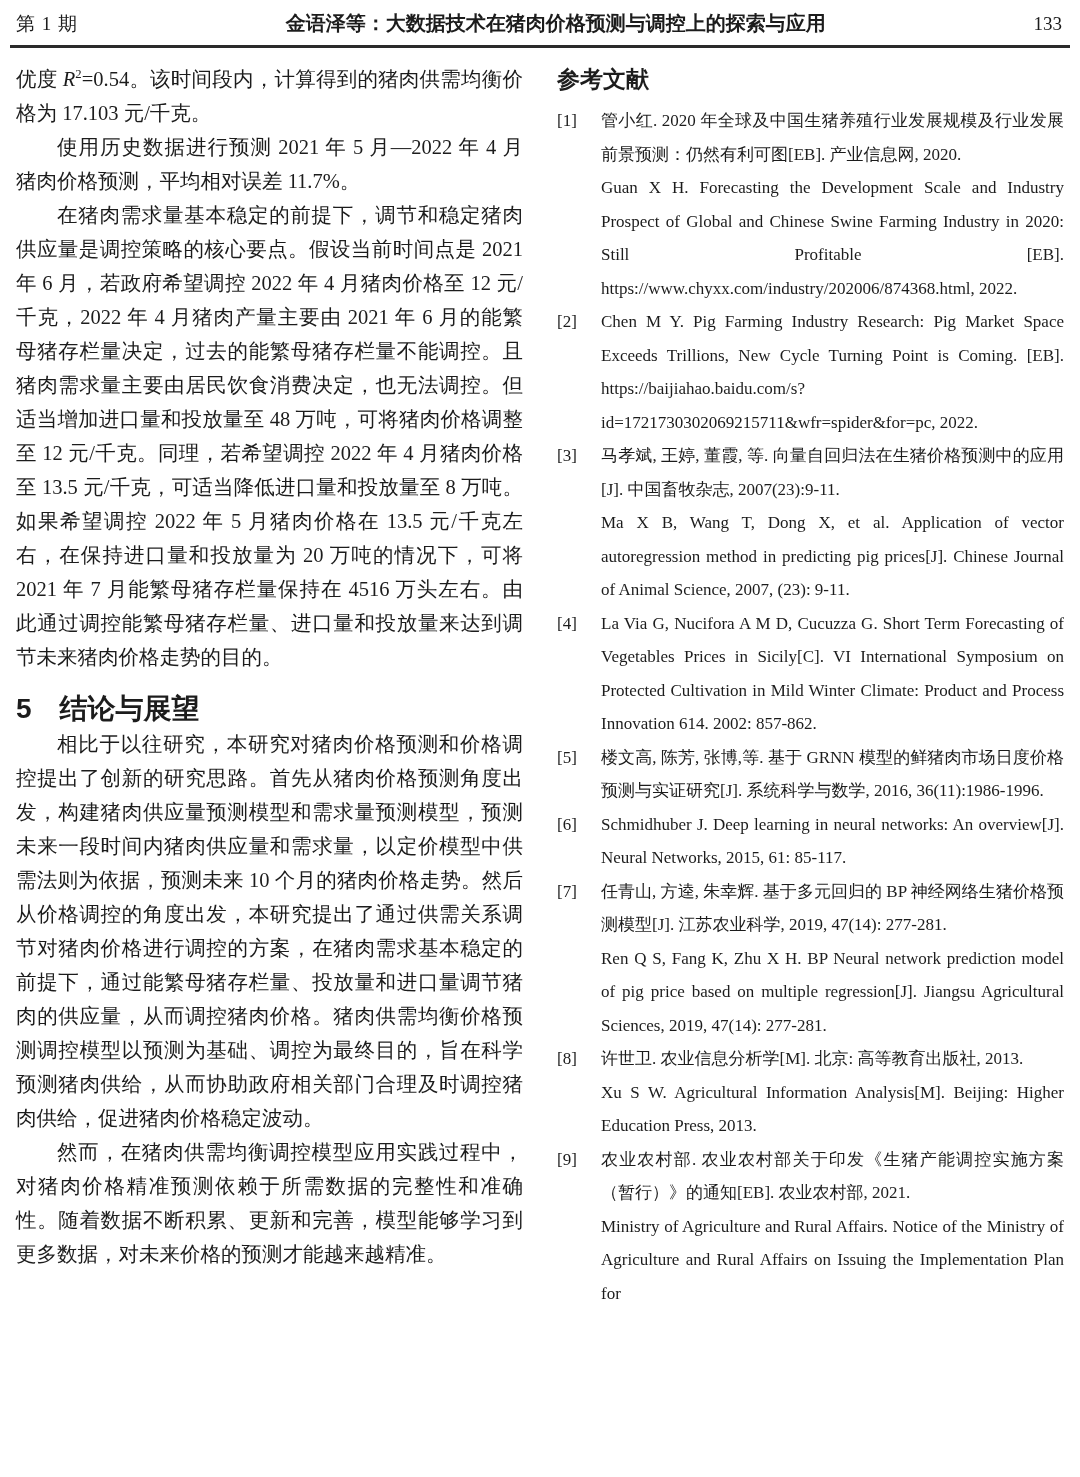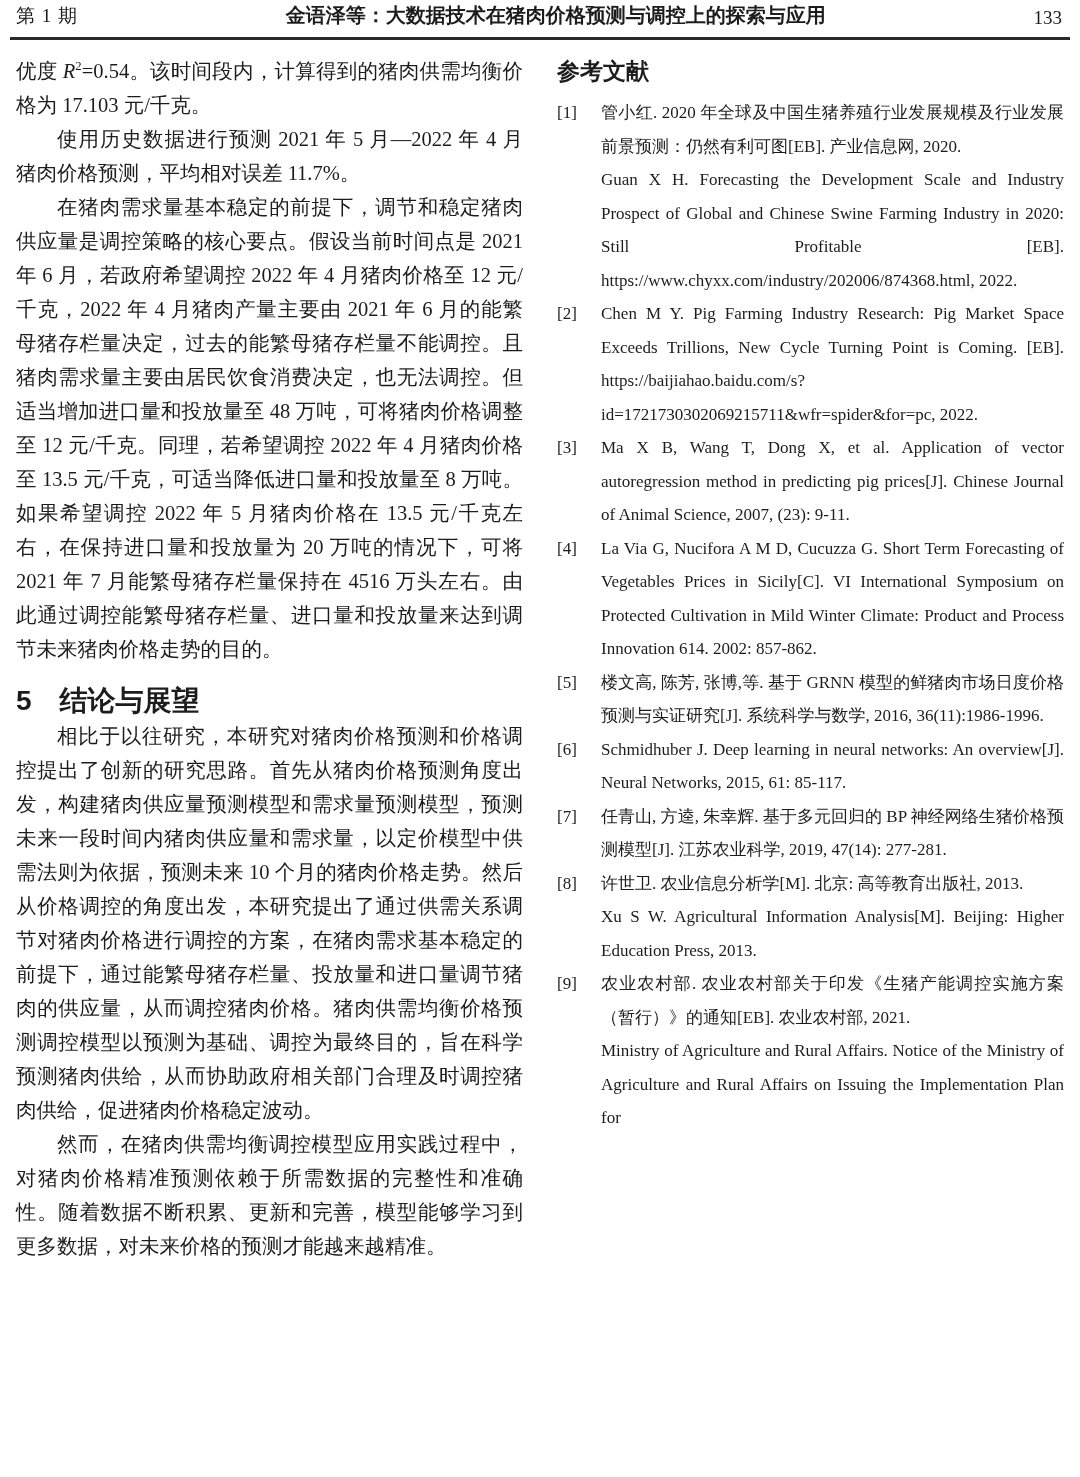--- a/index.html
+++ b/index.html
@@ -10,22 +10,22 @@
     width: 1080px;
     height: 1477px;
     margin: 0 auto;
     background: #ffffff;
     overflow: hidden;
   }
   
   .header {
     display: flex;
     justify-content: space-between;
-    align-items: flex-end;
-    padding: 2px 18px 6px 16px;
+    align-items: center;
+    padding: 10px 18px 6px 16px;
     font-size: 19px;
   }
   .issue { flex: 0 0 auto; letter-spacing: 1px; }
   .running-title {
     flex: 1 1 auto;
     text-align: center;
     font-family: Liberation Mono, monospace;
     font-weight: bold;
     font-size: 20px;
   }
@@ -96,20 +96,21 @@
           </div>
           <div class="ref-item">
             <span class="ref-label">[2]</span>
             <div class="ref-body">
               <div class="ref-en">Chen M Y. Pig Farming Industry Research: Pig Market Space Exceeds Trillions, New Cycle Turning Point is Coming. [EB]. https://baijiahao.baidu.com/s?id=1721730302069215711&amp;wfr=spider&amp;for=pc, 2022.</div>
             </div>
           </div>
           <div class="ref-item">
             <span class="ref-label">[3]</span>
             <div class="ref-body">
+              <div class="ref-zh">马孝斌, 王婷, 董霞, 等. 向量自回归法在生猪价格预测中的应用[J]. 中国畜牧杂志, 2007(23):9-11.</div>
               <div class="ref-en">Ma X B, Wang T, Dong X, et al. Application of vector autoregression method in predicting pig prices[J]. Chinese Journal of Animal Science, 2007, (23): 9-11.</div>
             </div>
           </div>
           <div class="ref-item">
             <span class="ref-label">[4]</span>
             <div class="ref-body">
               <div class="ref-en">La Via G, Nucifora A M D, Cucuzza G. Short Term Forecasting of Vegetables Prices in Sicily[C]. VI International Symposium on Protected Cultivation in Mild Winter Climate: Product and Process Innovation 614. 2002: 857-862.</div>
             </div>
           </div>
           <div class="ref-item">
@@ -121,20 +122,21 @@
           <div class="ref-item">
             <span class="ref-label">[6]</span>
             <div class="ref-body">
               <div class="ref-en">Schmidhuber J. Deep learning in neural networks: An overview[J]. Neural Networks, 2015, 61: 85-117.</div>
             </div>
           </div>
           <div class="ref-item">
             <span class="ref-label">[7]</span>
             <div class="ref-body">
               <div class="ref-zh">任青山, 方逵, 朱幸辉. 基于多元回归的 BP 神经网络生猪价格预测模型[J]. 江苏农业科学, 2019, 47(14): 277-281.</div>
+              <div class="ref-en">Ren Q S, Fang K, Zhu X H. BP Neural network prediction model of pig price based on multiple regression[J]. Jiangsu Agricultural Sciences, 2019, 47(14): 277-281.</div>
             </div>
           </div>
           <div class="ref-item">
             <span class="ref-label">[8]</span>
             <div class="ref-body">
               <div class="ref-zh">许世卫. 农业信息分析学[M]. 北京: 高等教育出版社, 2013.</div>
               <div class="ref-en">Xu S W. Agricultural Information Analysis[M]. Beijing: Higher Education Press, 2013.</div>
             </div>
           </div>
           <div class="ref-item">

